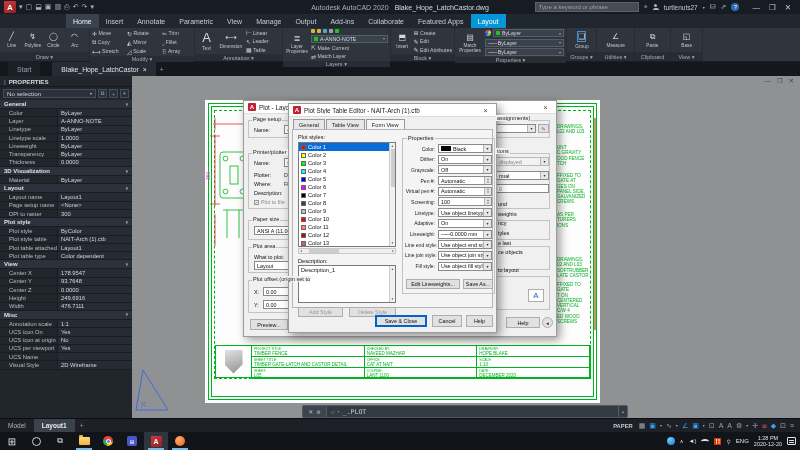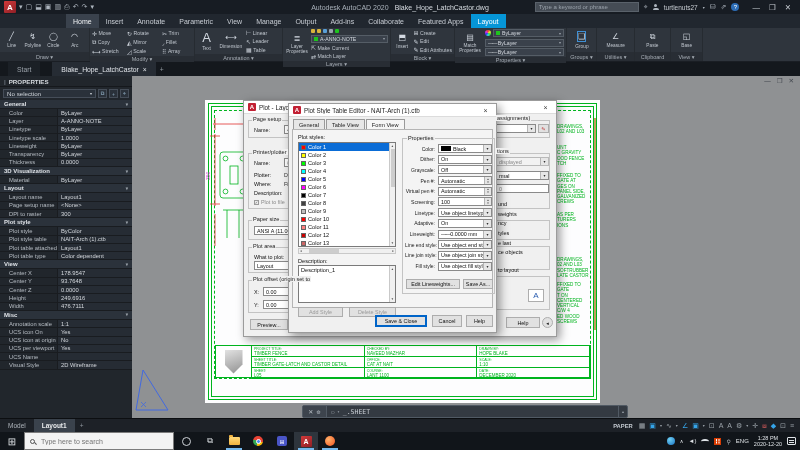--- a/index.html
+++ b/index.html
@@ -1295,21 +1295,21 @@
       </svg>
 
       <div class="cmdline">
         <div class="cmdgrip">
           <span>✕</span>
           <span style="font-size:5px;">⚙</span>
         </div>
         <div class="cmdtext">
           <span style="font-size:5.5px;color:#9aa2aa;">▭</span>
           <span style="font-size:4px;color:#9aa2aa;">▾</span>
-          <span>_.SHEET</span>
+          <span>_.PLOT</span>
         </div>
         <div class="cmdcaret">▴</div>
       </div>
     </div>
   </div>
 
   <div class="statusrow">
     <div class="ltab">
         <span>Model</span>
       </div>
@@ -1340,24 +1340,20 @@
           <span class="sic warn">⧈</span>
           <span class="sic on">◆</span>
           <span class="sic">⊡</span>
           <span class="sic">≡</span>
         </span>
     </div>
   </div>
 
   <div class="taskbar">
     <div class="tstart">⊞</div>
-    <div class="tsearch">
-      <span class="mag"></span>
-      <input placeholder="Type here to search" style="">
-    </div>
     <div class="tapp">
         <span class="cortana"></span>
       </div>
     <div class="tapp">
         <span class="tview">⧉</span>
       </div>
     <div class="tapp open">
         <span class="folder"></span>
       </div>
     <div class="tapp">

